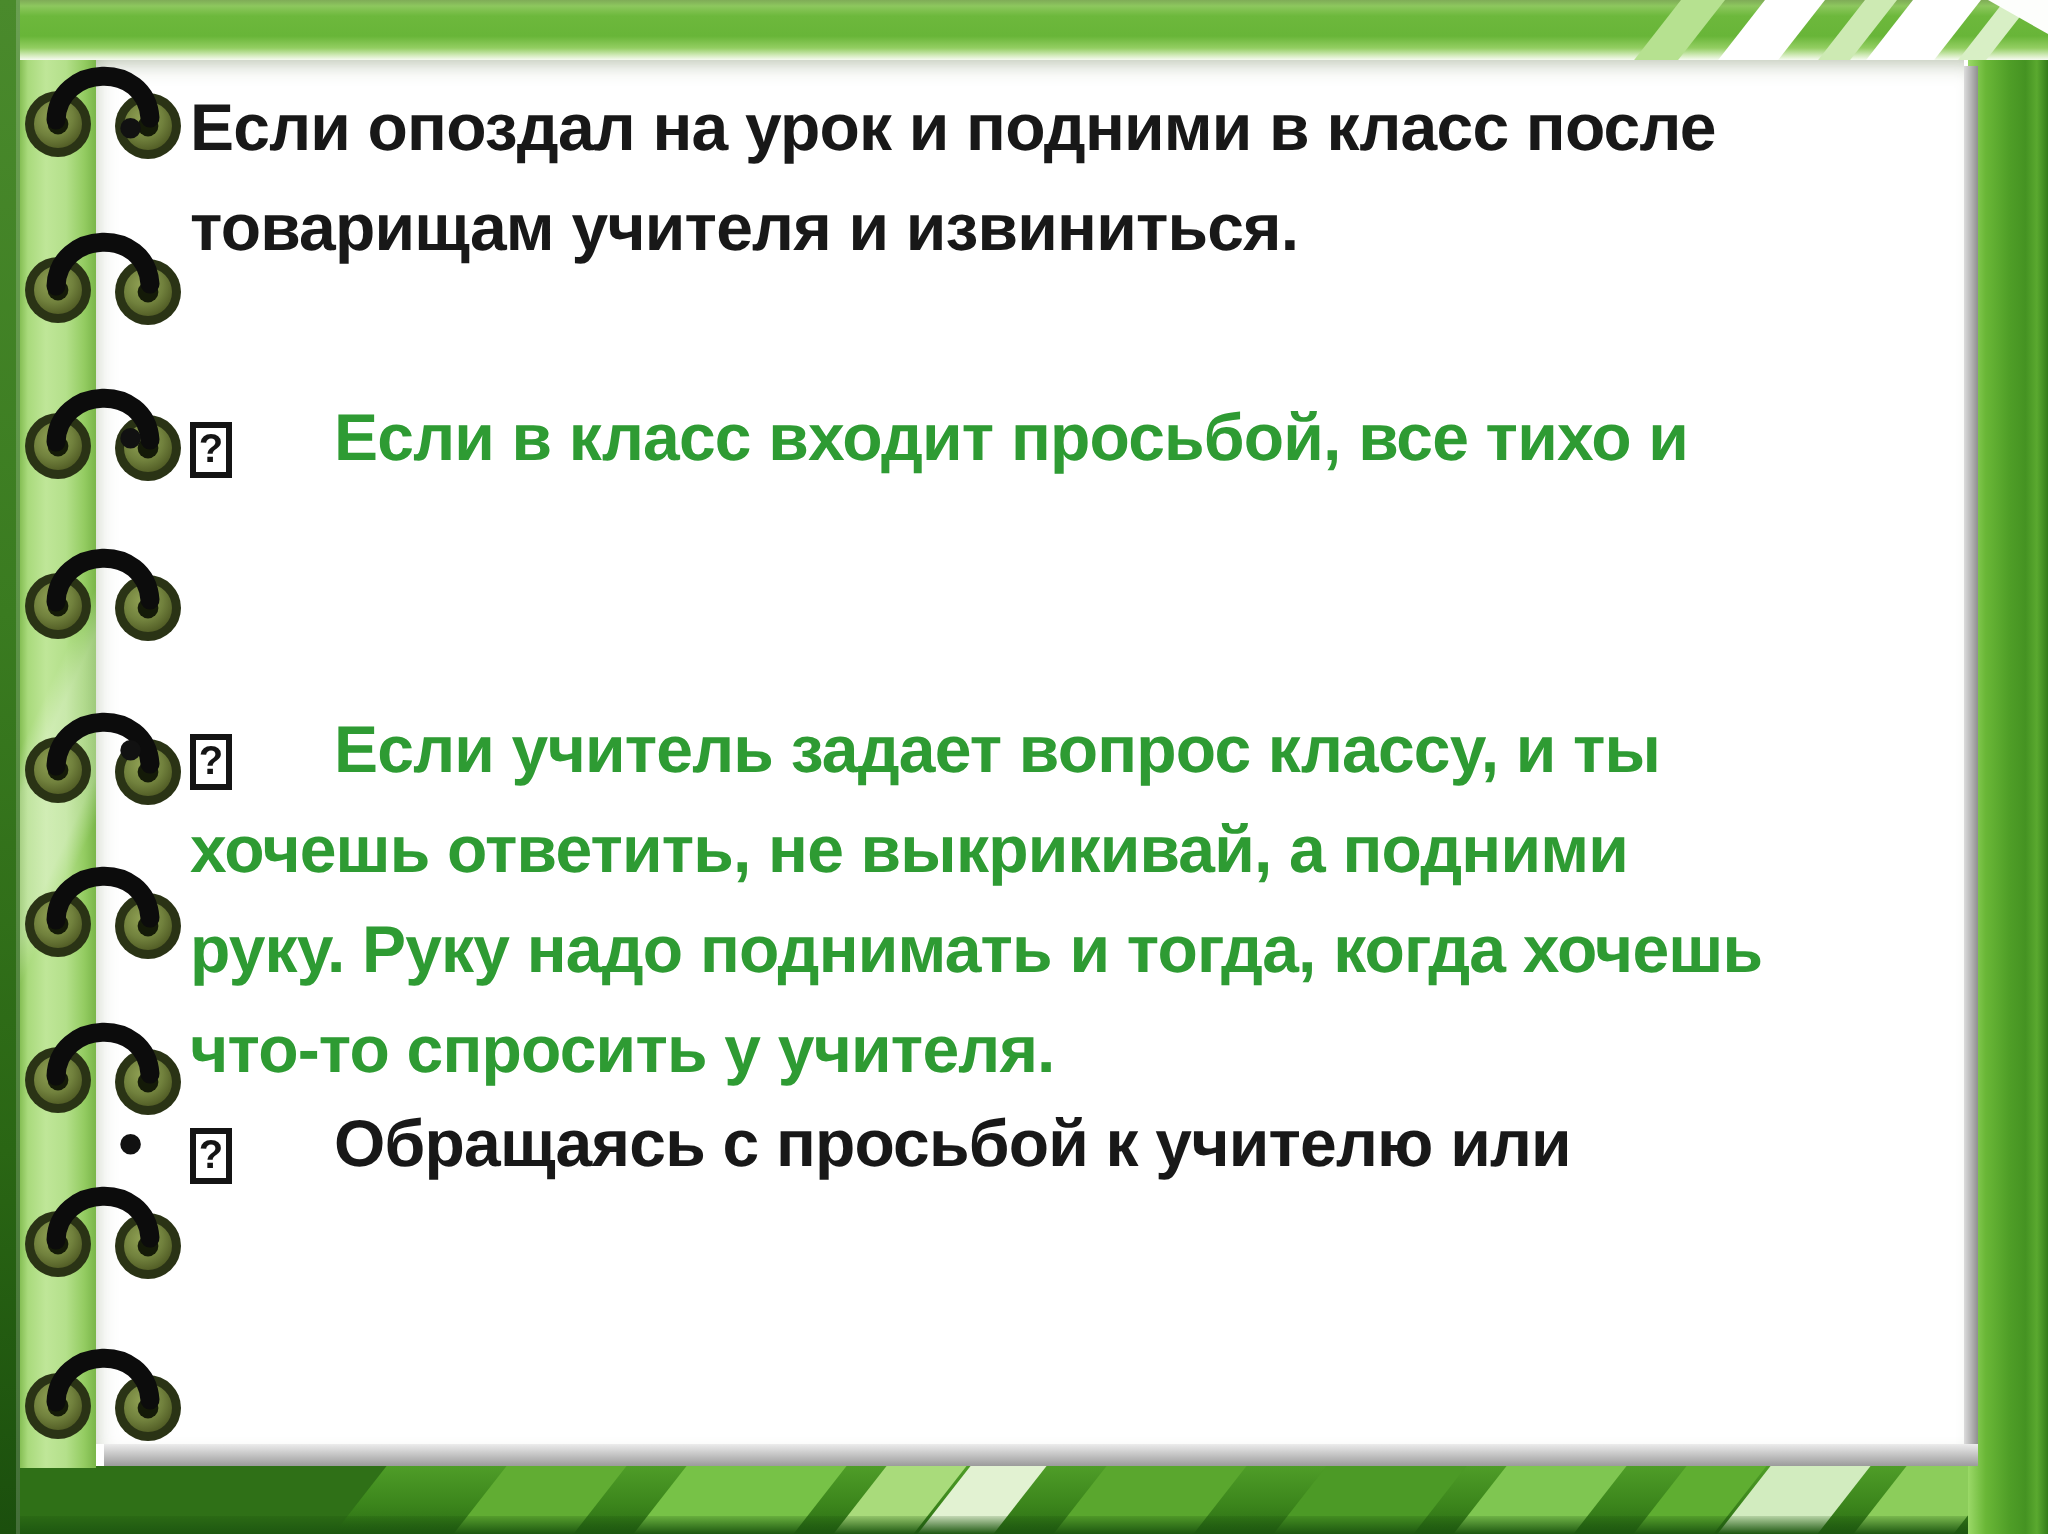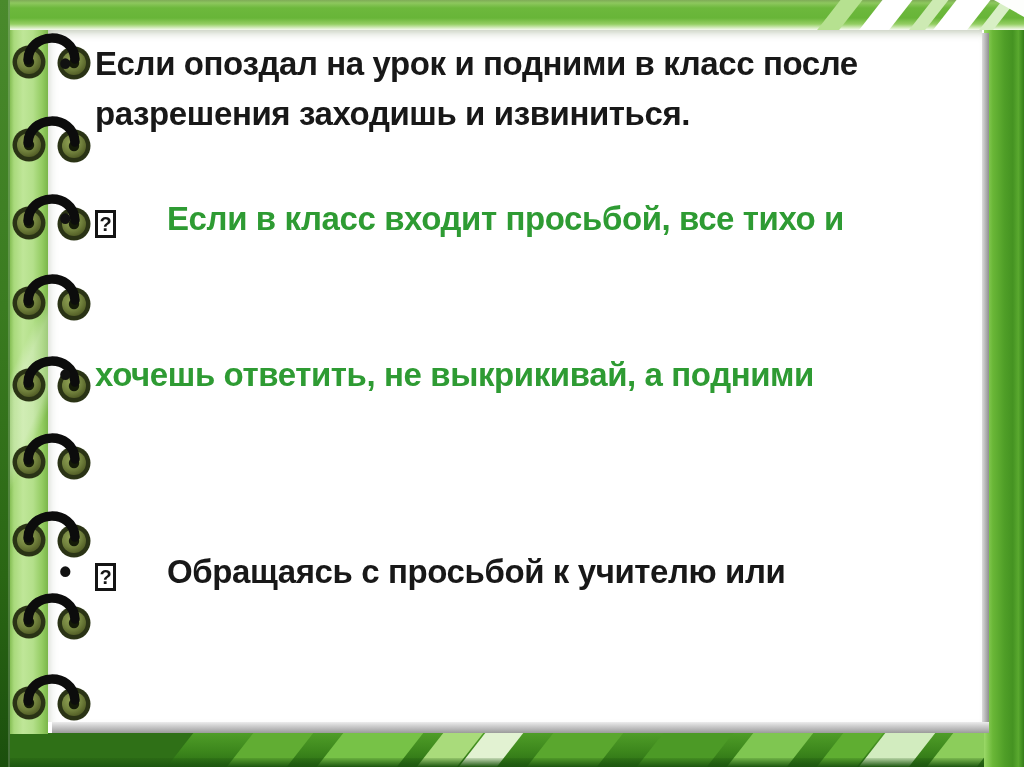--- a/index.html
+++ b/index.html
@@ -141,31 +141,34 @@
     <use href="#ring" y="528"></use>
     <use href="#ring" y="610"></use>
     <use href="#ring" y="691"></use>
   </svg>
 
   <div class="textblock">
 
     <div class="item c-black" style="top:39px">
       <span class="bullet">•</span>
       <div class="line">Если опоздал на урок и подними в класс после</div>
-      <div class="line">разрешения заходишь и извиниться.</div>
+      <div class="line">товарищам учителя и извиниться.</div>
     </div>
 
     <div class="item c-green" style="top:194px">
       <span class="bullet">•</span>
       <div class="line"><span class="tofu">?</span><span>Если в класс входит просьбой, все тихо и</span></div>
     </div>
 
     <div class="item c-green" style="top:350px">
       <span class="bullet">•</span>
+      <div class="line"><span class="tofu">?</span><span>Если учитель задает вопрос классу, и ты</span></div>
       <div class="line">хочешь ответить, не выкрикивай, а подними</div>
+      <div class="line">руку. Руку надо поднимать и тогда, когда хочешь</div>
+      <div class="line">что-то спросить у учителя.</div>
     </div>
 
     <div class="item c-black" style="top:547px">
       <span class="bullet">•</span>
       <div class="line"><span class="tofu">?</span><span>Обращаясь с просьбой к учителю или</span></div>
     </div>
 
   </div>
 </div>
 

